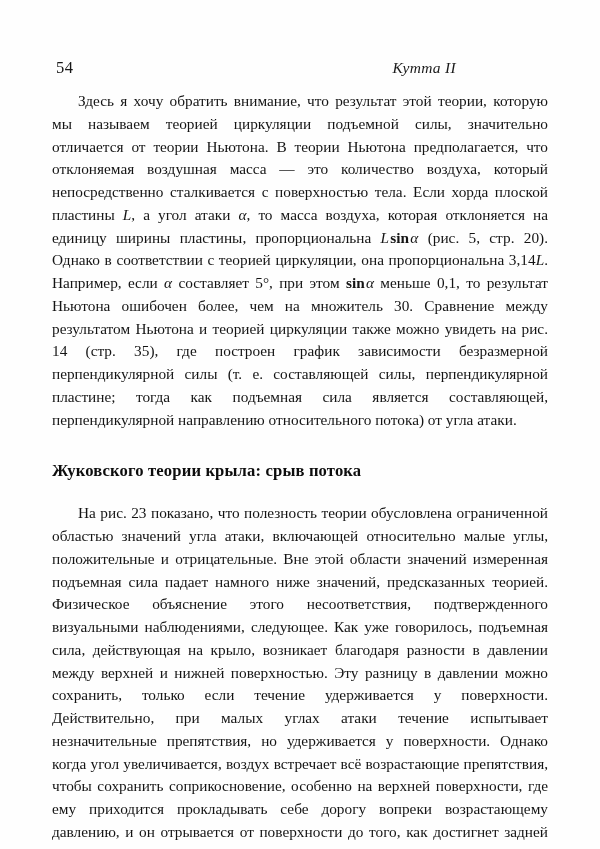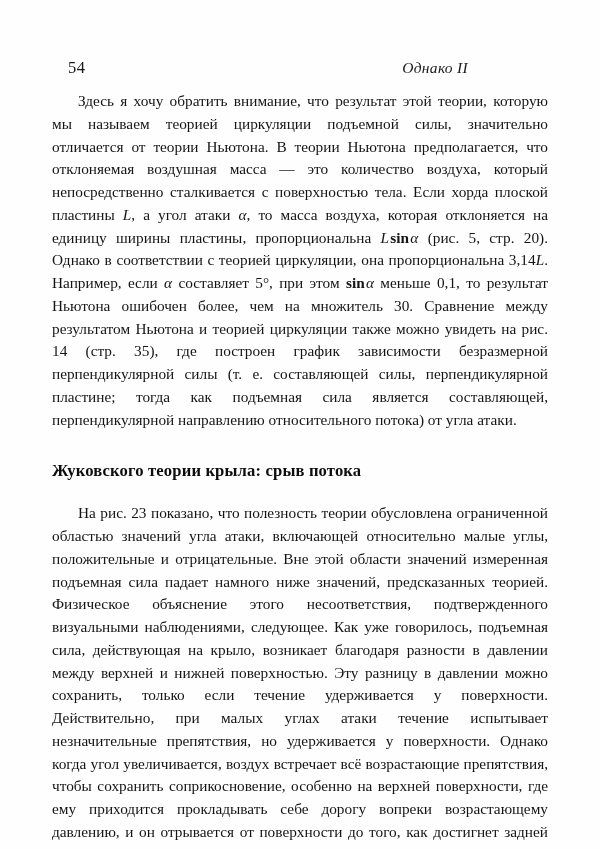--- a/index.html
+++ b/index.html
@@ -15,21 +15,21 @@
     overflow: hidden;
     font-family: "Liberation Serif", "DejaVu Serif", serif;
     color: #121212;
     -webkit-font-smoothing: antialiased;
   }
 
   
   .running-head {
     position: absolute;
     top: 58px;
-    left: 68px;
+    left: 56px;
     width: 496px;
     height: 22px;
     display: flex;
     align-items: baseline;
     justify-content: space-between;
   }
   .folio {
     font-size: 16.5px;
     letter-spacing: 0.4px;
     color: #161616;
@@ -83,21 +83,21 @@
     padding-bottom: 20px;
   }
 </style>
 </head>
 <body>
 
 <div class="page">
 
   <div class="running-head">
     <span class="folio">54</span>
-    <span class="head-title">Однако II</span>
+    <span class="head-title">Кутта II</span>
   </div>
 
   <div class="textblock">
 
     <p class="para"><span>Здесь я хочу обратить внимание, что результат этой теории, которую мы называем теорией циркуляции подъемной силы, значительно отличается от теории Ньютона. В теории Ньютона предполагается, что отклоняемая воздушная масса — это количество воздуха, который непосредственно сталкивается с поверхностью тела. Если хорда плоской пластины </span><span class="mathvar">L</span><span>, а угол атаки </span><span class="mathvar">α</span><span>, то масса воздуха, которая отклоняется на единицу ширины пластины, пропорциональна </span><span class="nowrap"><span class="mathvar">L</span> <span class="mathop">sin</span> <span class="mathvar">α</span></span><span> (рис. 5, стр. 20). Однако в соответствии с теорией циркуляции, она пропорциональна 3,14</span><span class="mathvar">L</span><span>. Например, если </span><span class="mathvar">α</span><span> составляет 5°, при этом </span><span class="nowrap"><span class="mathop">sin</span> <span class="mathvar">α</span></span><span> меньше 0,1, то результат Ньютона ошибочен более, чем на множитель 30. Сравнение между результатом Ньютона и теорией циркуляции также можно увидеть на рис. 14 (стр. 35), где построен график зависимости безразмерной перпендикулярной силы (т. е. составляющей силы, перпендикулярной пластине; тогда как подъемная сила является составляющей, перпендикулярной направлению относительного потока) от угла атаки.</span></p>
 
     <h2 class="section-heading">Жуковского теории крыла: срыв потока</h2>
 
     <p class="para">На рис. 23 показано, что полезность теории обусловлена ограниченной областью значений угла атаки, включающей относительно малые углы, положительные и отрицательные. Вне этой области значений измеренная подъемная сила падает намного ниже значений, предсказанных теорией. Физическое объяснение этого несоответствия, подтвержденного визуальными наблюдениями, следующее. Как уже говорилось, подъемная сила, действующая на крыло, возникает благодаря разности в давлении между верхней и нижней поверхностью. Эту разницу в давлении можно сохранить, только если течение удерживается у поверхности. Действительно, при малых углах атаки течение испытывает незначительные препятствия, но удерживается у поверхности. Однако когда угол увеличивается, воздух встречает всё возрастающие препятствия, чтобы сохранить соприкосновение, особенно на верхней поверхности, где ему приходится прокладывать себе дорогу вопреки возрастающему давлению, и он отрывается от поверхности до того, как достигнет задней кромки. Этот отрыв приводит, во-первых, к значительно меньшему значению циркуляции по сравнению с тем, которое задает условие Кутта – Жуковского, и, во-вторых, к фактическому снижению циркуляции с увеличивающим углом атаки. Таким образом,</p>
 

